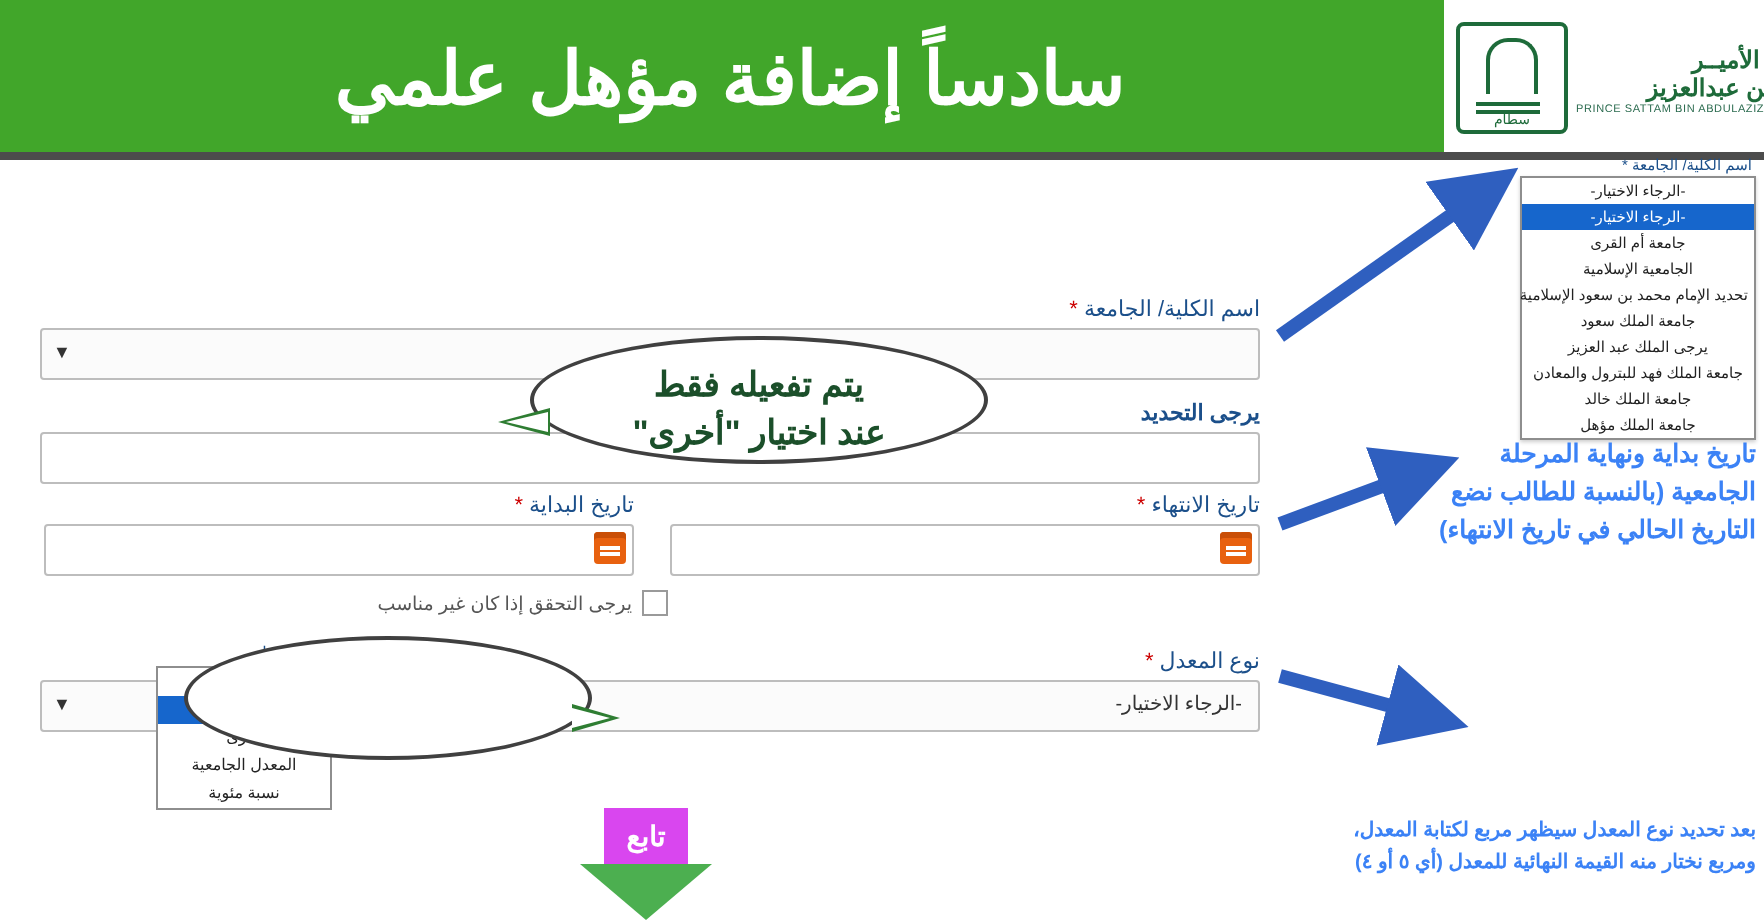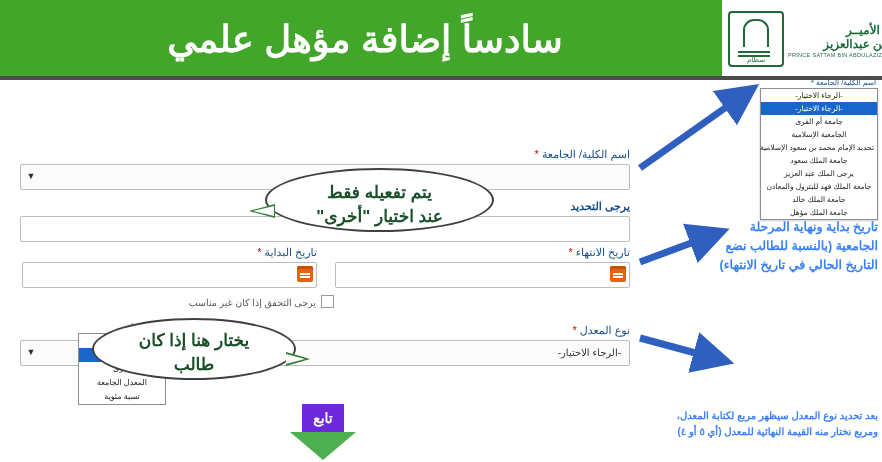--- a/index.html
+++ b/index.html
@@ -172,21 +172,21 @@
   
   .ann{
     position:absolute;color:#3b82f6;font-weight:bold;text-align:right;direction:rtl;
   }
   #ann1{right:4px;top:218px;width:196px;font-size:12.5px;line-height:1.5;}
   #ann2{right:4px;top:408px;width:420px;font-size:10px;line-height:1.6;}
 
   
   .tabe-wrap{position:absolute;left:290px;top:404px;width:66px;height:56px;}
   .tabe-body{
-    position:absolute;left:12px;top:0;width:42px;height:28px;background:#6d28d9;
+    position:absolute;left:12px;top:0;width:42px;height:28px;background:#d946ef;
     display:flex;align-items:center;justify-content:center;
     color:#ffffff;font-size:14px;font-weight:bold;
   }
   .tabe-head{
     position:absolute;left:0;top:28px;width:0;height:0;
     border-left:33px solid transparent;border-right:33px solid transparent;
     border-top:28px solid #4caf50;
   }
 </style>
 </head>
@@ -273,21 +273,21 @@
     <div class="arrow">▼</div>
     <div class="val">-الرجاء الاختيار-</div>
   </div>
 </div>
 
 <div class="dd2-label">نوع المعدل</div>
 <div class="dd2">
   <div class="opt">-الرجاء الاختيار-</div>
   <div class="opt sel">-الرجاء الاختيار-</div>
   <div class="opt">أخرى</div>
-  <div class="opt">المعدل الجامعة</div>
+  <div class="opt">المعدل الجامعية</div>
   <div class="opt">نسبة مئوية</div>
 </div>
 
 <svg class="arrow-svg" viewBox="0 0 882 462">
   <defs>
     <marker id="ah" markerWidth="6" markerHeight="6" refX="3" refY="3" orient="auto">
       <path d="M0,0 L6,3 L0,6 z" fill="#2f5fbf"></path>
     </marker>
   </defs>
   <line x1="640" y1="168" x2="742" y2="96" stroke="#2f5fbf" stroke-width="7" marker-end="url(#ah)"></line>
@@ -295,22 +295,20 @@
   <line x1="640" y1="338" x2="714" y2="358" stroke="#2f5fbf" stroke-width="7" marker-end="url(#ah)"></line>
 </svg>
 
 <div class="bubble" id="bubble1">
   <span style="white-space:pre-line;">يتم تفعيله فقط
 عند اختيار "أخرى"</span>
   <span class="tail"></span>
 </div>
 
 <div class="bubble" id="bubble2">
-  <span style="white-space:pre-line;">يختار هنا إذا كان
-طالب</span>
   <span class="tail"></span>
 </div>
 
 <div class="ann" id="ann1" style="white-space:pre-line;">تاريخ بداية ونهاية المرحلة
 الجامعية (بالنسبة للطالب نضع
 التاريخ الحالي في تاريخ الانتهاء)</div>
 <div class="ann" id="ann2" style="white-space:pre-line;">بعد تحديد نوع المعدل سيظهر مربع لكتابة المعدل،
 ومربع نختار منه القيمة النهائية للمعدل (أي ٥ أو ٤)</div>
 
 <div class="tabe-wrap">

